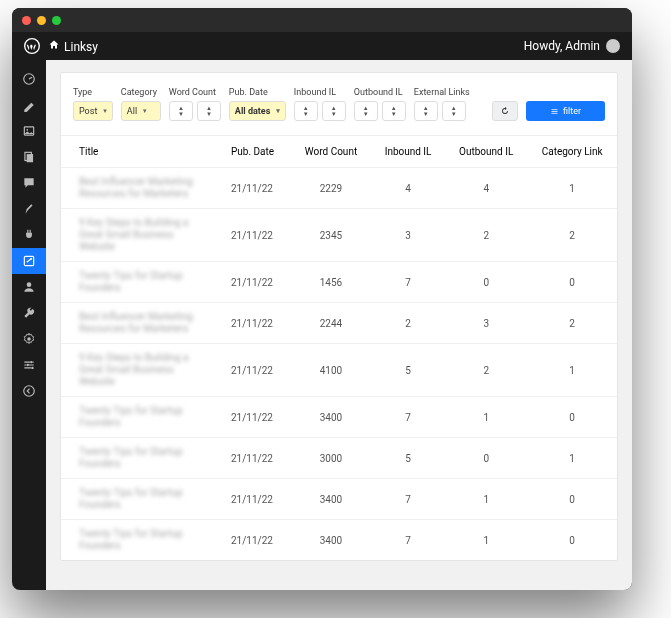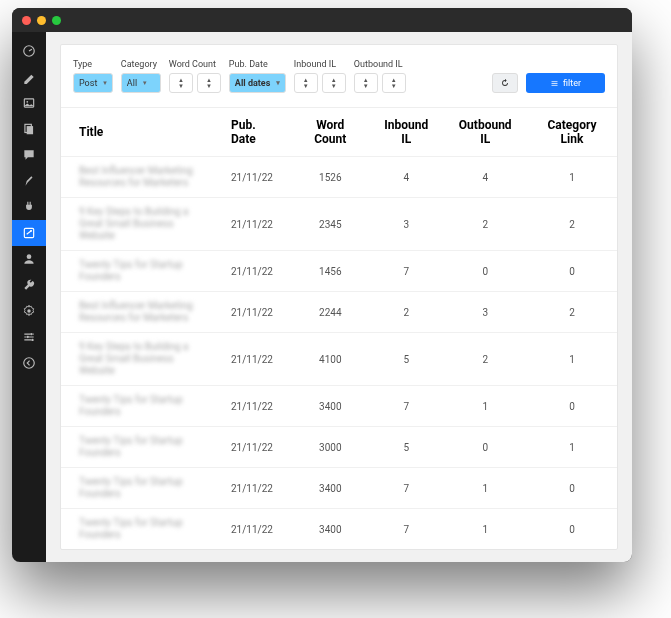--- a/index.html
+++ b/index.html
@@ -24,47 +24,64 @@
   .sb-item svg { width: 14px; height: 14px; fill: currentColor; }
   .main { flex: 1; padding: 12px 14px 14px 14px; overflow: hidden; }
   .card { background: #fff; border: 1px solid #e5e5e5; border-radius: 2px; }
   .tabs { display: flex; gap: 24px; padding: 12px 18px 0 18px; border-bottom: 1px solid #eee; }
   .tab { font-size: 14px; font-weight: 600; padding-bottom: 8px; color: #ccc; cursor: pointer; filter: blur(0); }
   .tab.active { color: #1677ff; border-bottom: 2px solid #1677ff; }
   .tab.blurred { filter: blur(2px); color:#999; }
   .filters { display: flex; gap: 8px; padding: 14px 12px; align-items: flex-end; font-size: 9px; }
   .fgroup { display: flex; flex-direction: column; gap: 4px; }
   .flabel { color: #444; font-size: 9px; }
-  .fctl { border: 1px solid #ddd; border-radius: 3px; background: #7dd3fc; height: 20px; display: flex; align-items: center; padding: 0 5px; font-size: 9px; color: #333; gap: 4px; }
+  .fctl { border: 1px solid #ddd; border-radius: 3px; background: #fef9c3; height: 20px; display: flex; align-items: center; padding: 0 5px; font-size: 9px; color: #333; gap: 4px; }
   .fctl .caret { margin-left: 2px; font-size: 7px; color:#666; }
   .spinpair { display:flex; gap:4px; }
   .spin { border: 1px solid #ddd; border-radius: 3px; width: 24px; height: 20px; display:flex; flex-direction:column; align-items:center; justify-content:center; font-size:7px; color:#555; line-height:6px; background:#fff; cursor:pointer;}
   .spin::before{content:"▲"; font-size:6px;}
   .spin::after{content:"▼"; font-size:6px;}
   .refresh-btn { width: 26px; height: 20px; border:1px solid #ddd; border-radius:3px; background:#eef0f2; display:flex; align-items:center; justify-content:center; cursor:pointer; }
   .refresh-btn svg{width:10px;height:10px;fill:#333;}
   .filter-btn { height: 20px; padding:0 24px; border:none; border-radius:3px; background:#1677ff; color:#fff; font-size:9px; display:flex; align-items:center; gap:4px; cursor:pointer; }
   .filter-btn svg{width:9px;height:9px;fill:#fff;}
   .tbl { width: 100%; border-collapse: collapse; }
-  .tbl th { text-align: left; font-size: 12px; font-weight: 700; padding: 10px 10px; border-top:1px solid #eee; }
+  .tbl th { text-align: left; font-size: 10px; font-weight: 400; padding: 10px 10px; border-top:1px solid #eee; }
   .tbl th:first-child { padding-left: 18px; }
   .tbl td { font-size: 10px; color: #555; padding: 8px 10px; border-top:1px solid #f0f0f0; }
   .tbl td:first-child { padding-left:18px; }
   .title-blur { filter: blur(2px); color:#aaa; display:inline-block; max-width:150px; line-height:1.2;}
   .tbl th.c, .tbl td.c { text-align:center; }
 </style>
 </head>
 <body>
 
 <div class="window">
   <div class="titlebar">
     <div class="dot red"></div>
     <div class="dot yellow"></div>
     <div class="dot green"></div>
   </div>
+  <div class="topbar">
+    <div class="topbar-left">
+      <svg class="wp-logo" viewBox="0 0 24 24">
+          <circle cx="12" cy="12" r="11" fill="none" stroke="#fff" stroke-width="2"></circle>
+          <path fill="#fff" d="M4 10l3 8 2-6 2 6 2-6 2 6 3-8h-2l-2 5-2-5h-2l-2 5-2-5z"></path>
+        </svg>
+      <span>
+        <svg class="home-icon" viewBox="0 0 24 24" fill="#fff">
+            <path d="M12 3l9 8h-3v8h-4v-5h-4v5H6v-8H3z"></path>
+          </svg><span>Linksy</span>
+      </span>
+    </div>
+    <div class="howdy">
+      <span>Howdy, Admin</span>
+      <span class="avatar"></span>
+    </div>
+  </div>
   <div class="body">
     <div class="sidebar">
       <div class="sb-item">
           <svg viewBox="0 0 24 24">
             <circle cx="12" cy="12" r="9" fill="none" stroke="currentColor" stroke-width="2"></circle>
             <path d="M12 12l5-3" stroke="currentColor" stroke-width="2"></path>
           </svg>
         </div>
       <div class="sb-item">
           <svg viewBox="0 0 24 24">
@@ -172,20 +189,27 @@
           </div>
           <div class="fgroup">
             <span class="flabel">Inbound IL</span>
             <div class="spinpair">
                 <div class="spin"></div>
                 <div class="spin"></div>
               </div>
           </div>
           <div class="fgroup">
             <span class="flabel">Outbound IL</span>
+            <div class="spinpair">
+                <div class="spin"></div>
+                <div class="spin"></div>
+              </div>
+          </div>
+          <div class="fgroup">
+            <span class="flabel">External Links</span>
             <div class="spinpair">
                 <div class="spin"></div>
                 <div class="spin"></div>
               </div>
           </div>
           <div style="flex:1"></div>
           <div class="refresh-btn">
               <svg viewBox="0 0 24 24">
                 <path d="M12 5a7 7 0 107 7h-2a5 5 0 11-5-5v3l4-4-4-4v3z"></path>
               </svg>
@@ -206,21 +230,21 @@
               <th class="c">Word Count</th>
               <th class="c">Inbound IL</th>
               <th class="c">Outbound IL</th>
               <th class="c">Category Link</th>
             </tr>
           </thead>
           <tbody id="tbody">
               <tr>
                 <td><span class="title-blur">Best Influencer Marketing Resources for Marketers</span></td>
                 <td>21/11/22</td>
-                <td class="c">1526</td>
+                <td class="c">2229</td>
                 <td class="c">4</td>
                 <td class="c">4</td>
                 <td class="c">1</td>
               </tr>
               <tr>
                 <td><span class="title-blur">9 Key Steps to Building a Great Small Business Website</span></td>
                 <td>21/11/22</td>
                 <td class="c">2345</td>
                 <td class="c">3</td>
                 <td class="c">2</td>

